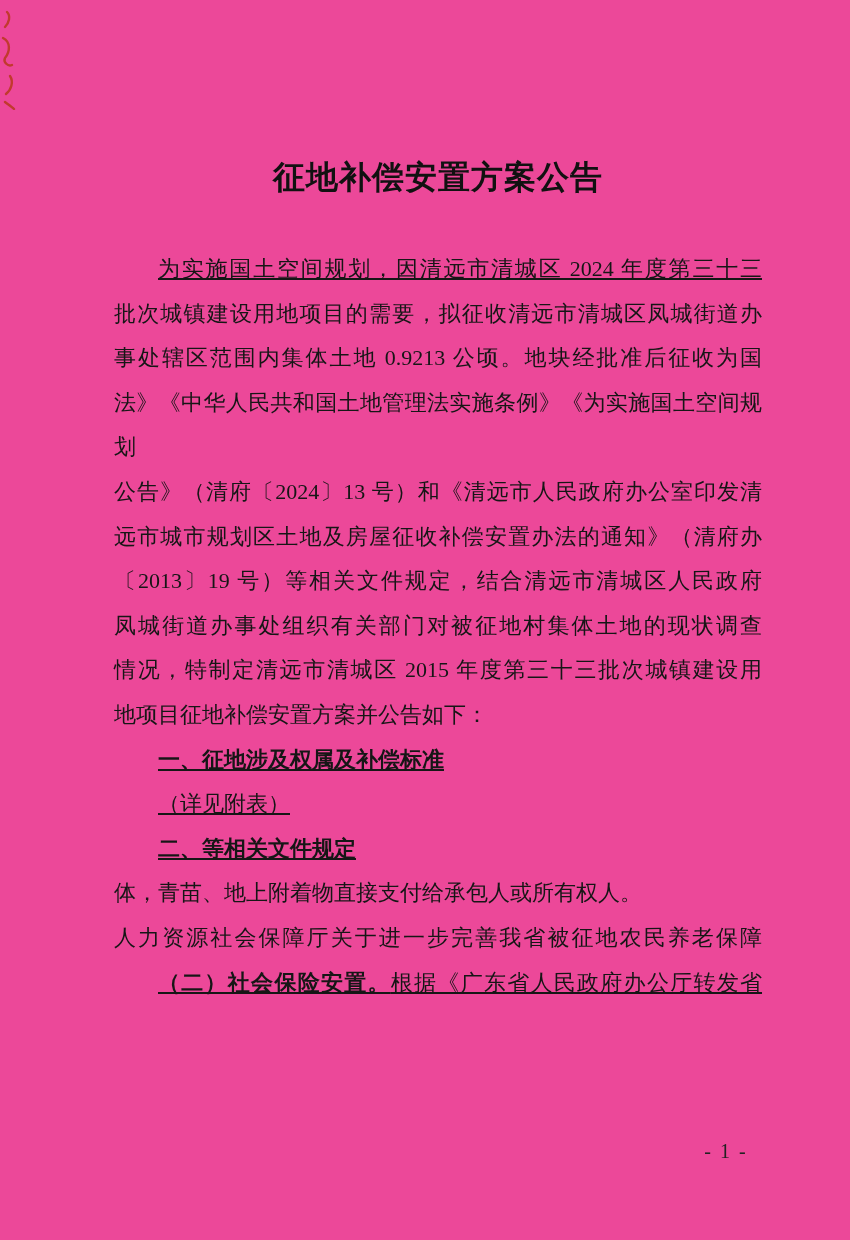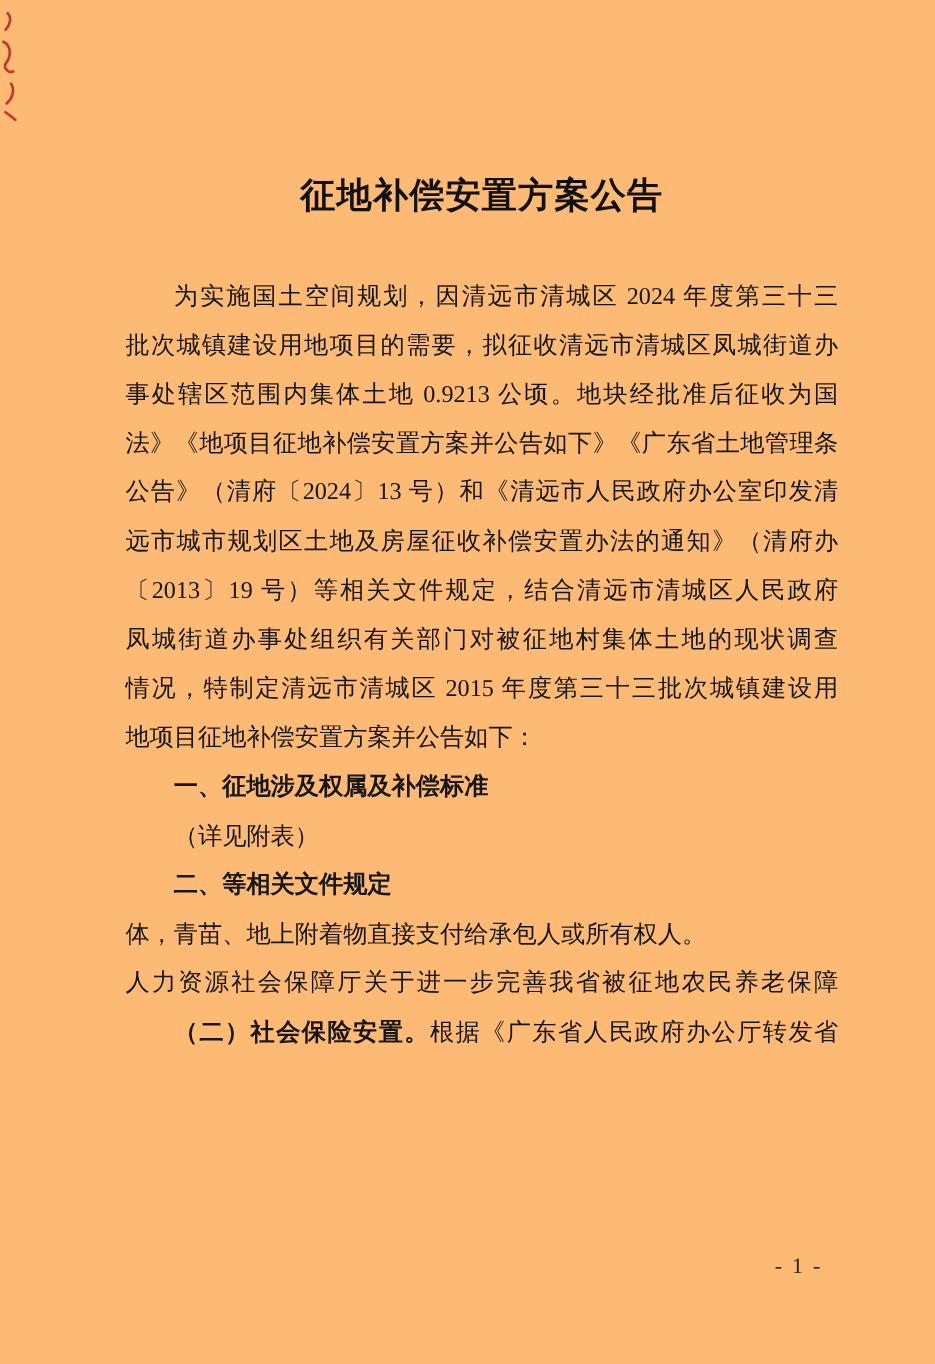--- a/index.html
+++ b/index.html
@@ -2,21 +2,21 @@
 <html lang="zh"><head>
 <meta charset="utf-8">
 <style>
   * { margin: 0; padding: 0; box-sizing: border-box; }
   html, body { width: 850px; height: 1240px; }
   body { background: #ffffff; }
   .sheet {
     position: relative;
     width: 850px;
     height: 1240px;
-    background: #fdba74;
+    background: #ec4899;
     overflow: hidden;
     font-family: "Liberation Serif", serif;
     color: #1a1a1a;
   }
   .doc-title {
     position: absolute;
     top: 156px;
     left: 114px;
     width: 648px;
     text-align: center;
@@ -31,21 +31,21 @@
     top: 247px;
     left: 114px;
     width: 648px;
     font-size: 22px;
     line-height: 44.6px;
     color: #161616;
   }
   .ln { text-align: justify; }
   .jfull { text-align-last: justify; }
   .jleft { text-align-last: left; }
-  .indent { text-indent: 44px; }
+  .indent { text-indent: 44px; text-decoration: underline; }
   .hei {
     font-weight: 700;
     font-family: "Liberation Sans", sans-serif;
   }
   .pagenum {
     position: absolute;
     top: 1140px;
     left: 680px;
     width: 92px;
     text-align: center;
@@ -78,21 +78,21 @@
     <path d="M10,68 C14,74 11,82 6,86"></path>
     <path d="M5,94 C9,97 12,99 14,101"></path>
   </svg>
 
   <div class="doc-title">征地补偿安置方案公告</div>
 
   <div class="doc-body">
     <div class="ln jfull indent">为实施国土空间规划，因清远市清城区 2024 年度第三十三</div>
     <div class="ln jfull">批次城镇建设用地项目的需要，拟征收清远市清城区凤城街道办</div>
     <div class="ln jfull">事处辖区范围内集体土地 0.9213 公顷。地块经批准后征收为国</div>
-    <div class="ln jfull">法》《地项目征地补偿安置方案并公告如下》《广东省土地管理条</div>
+    <div class="ln jfull">法》《中华人民共和国土地管理法实施条例》《为实施国土空间规划</div>
     <div class="ln jfull">公告》（清府〔2024〕13 号）和《清远市人民政府办公室印发清</div>
     <div class="ln jfull">远市城市规划区土地及房屋征收补偿安置办法的通知》（清府办</div>
     <div class="ln jfull">〔2013〕19 号）等相关文件规定，结合清远市清城区人民政府</div>
     <div class="ln jfull">凤城街道办事处组织有关部门对被征地村集体土地的现状调查</div>
     <div class="ln jfull">情况，特制定清远市清城区 2015 年度第三十三批次城镇建设用</div>
     <div class="ln jleft">地项目征地补偿安置方案并公告如下：</div>
     <div class="ln jleft indent hei">一、征地涉及权属及补偿标准</div>
     <div class="ln jleft indent">（详见附表）</div>
     <div class="ln jleft indent hei">二、等相关文件规定</div>
     <div class="ln jleft">体，青苗、地上附着物直接支付给承包人或所有权人。</div>

